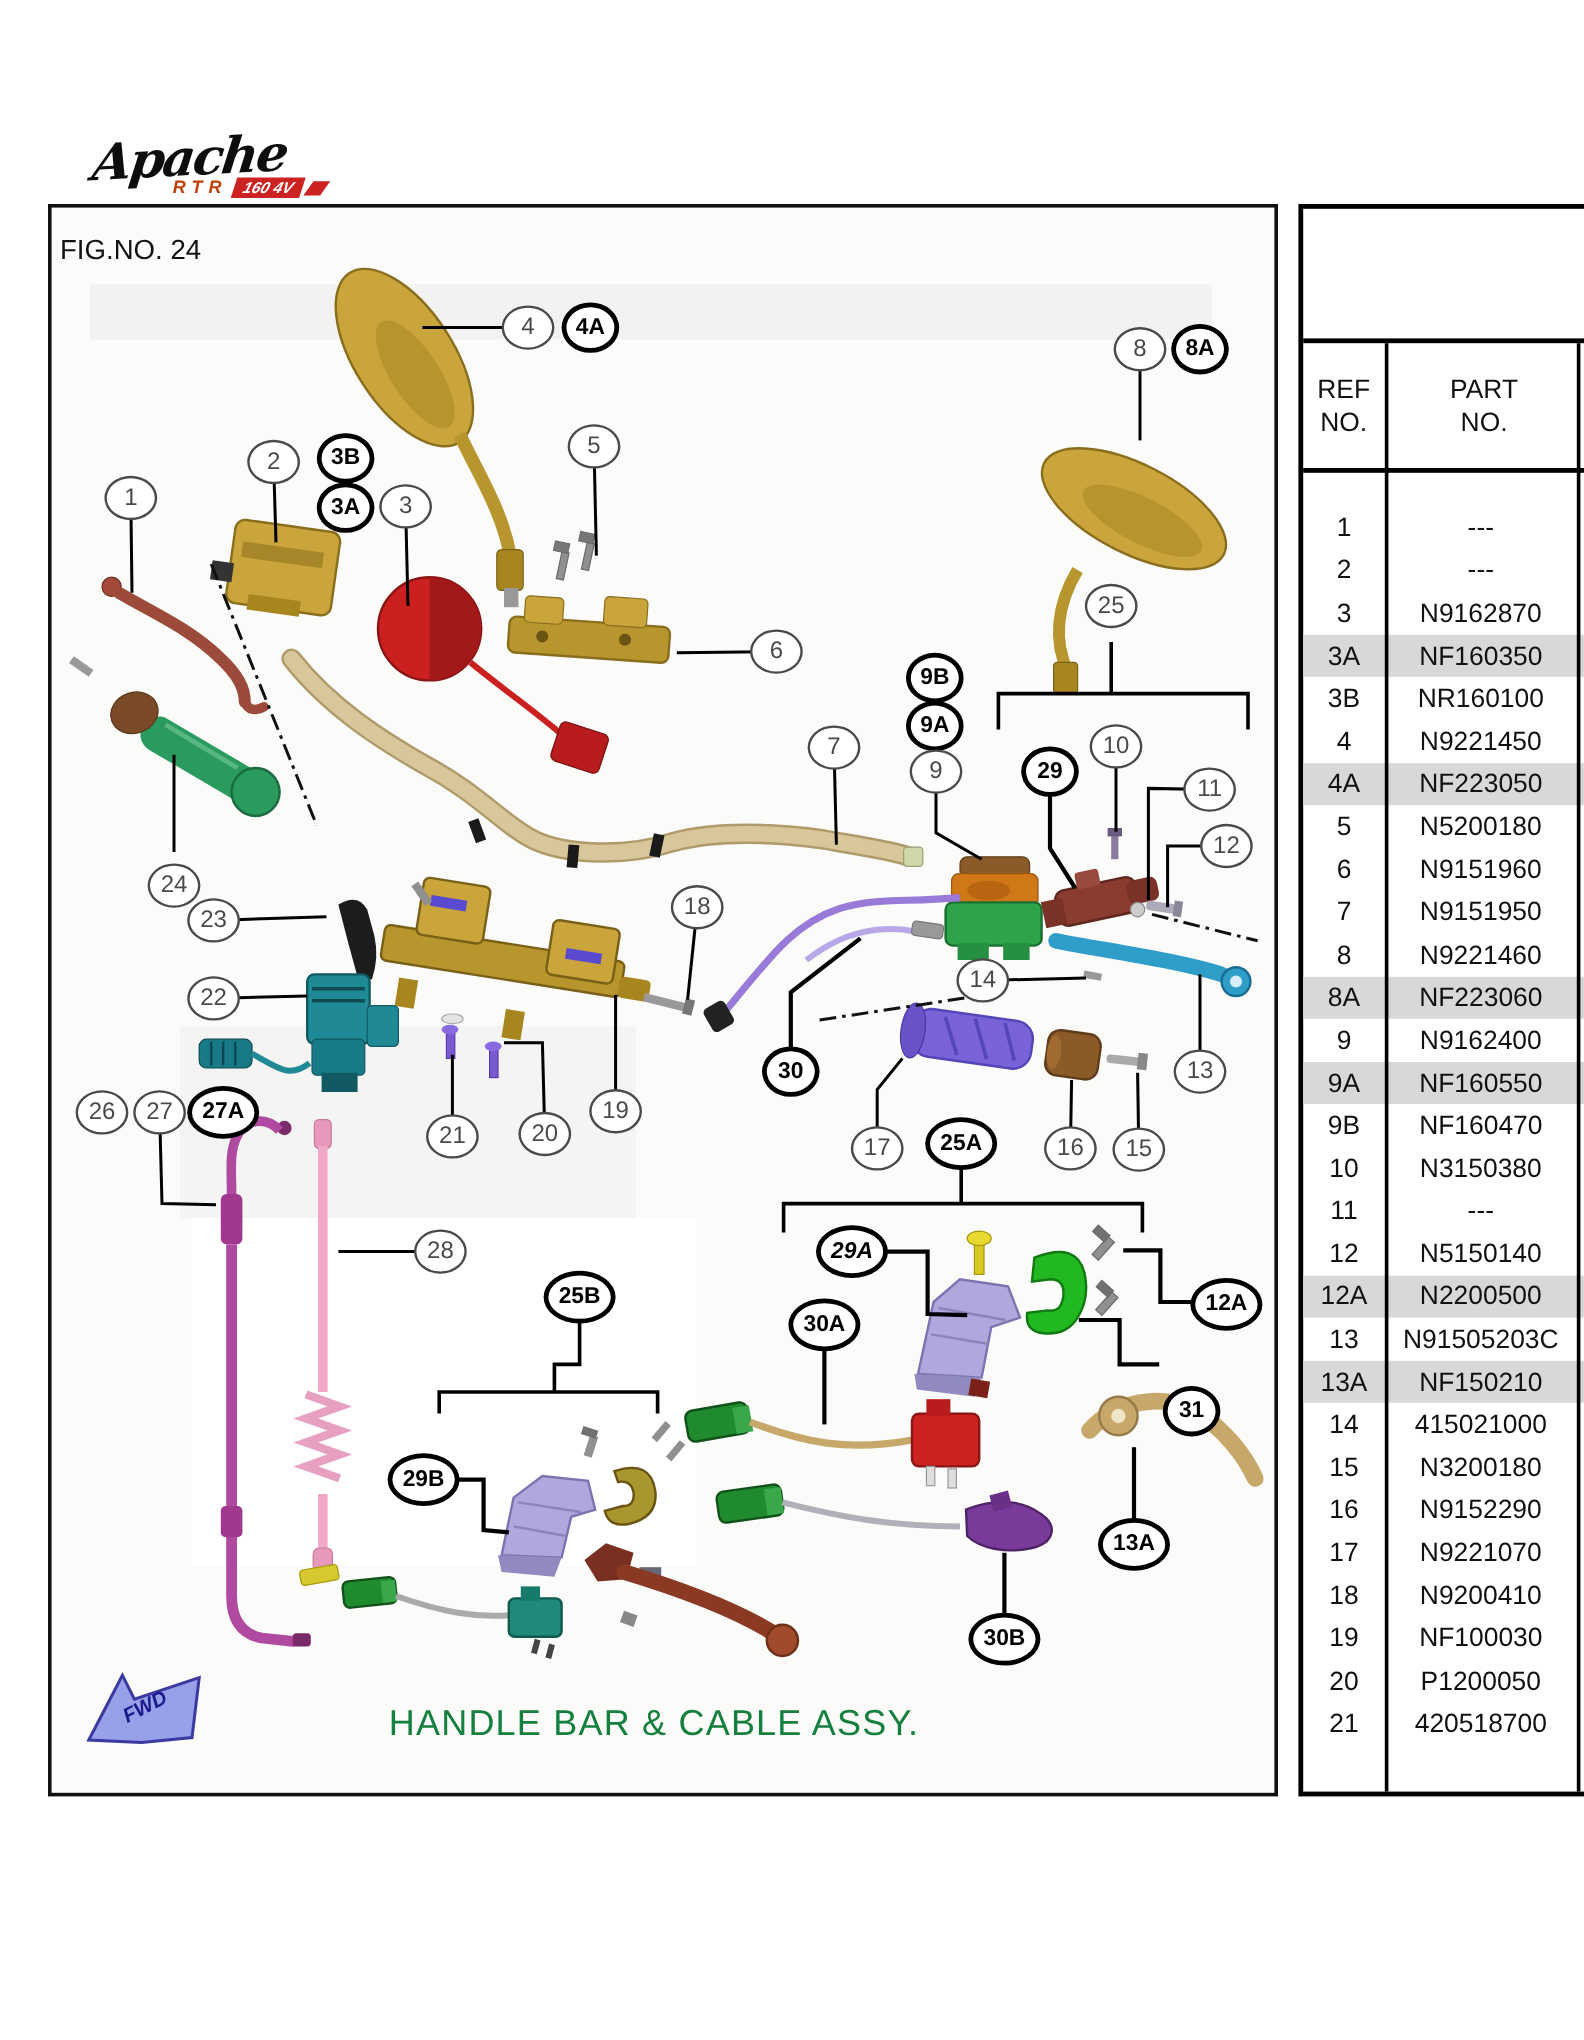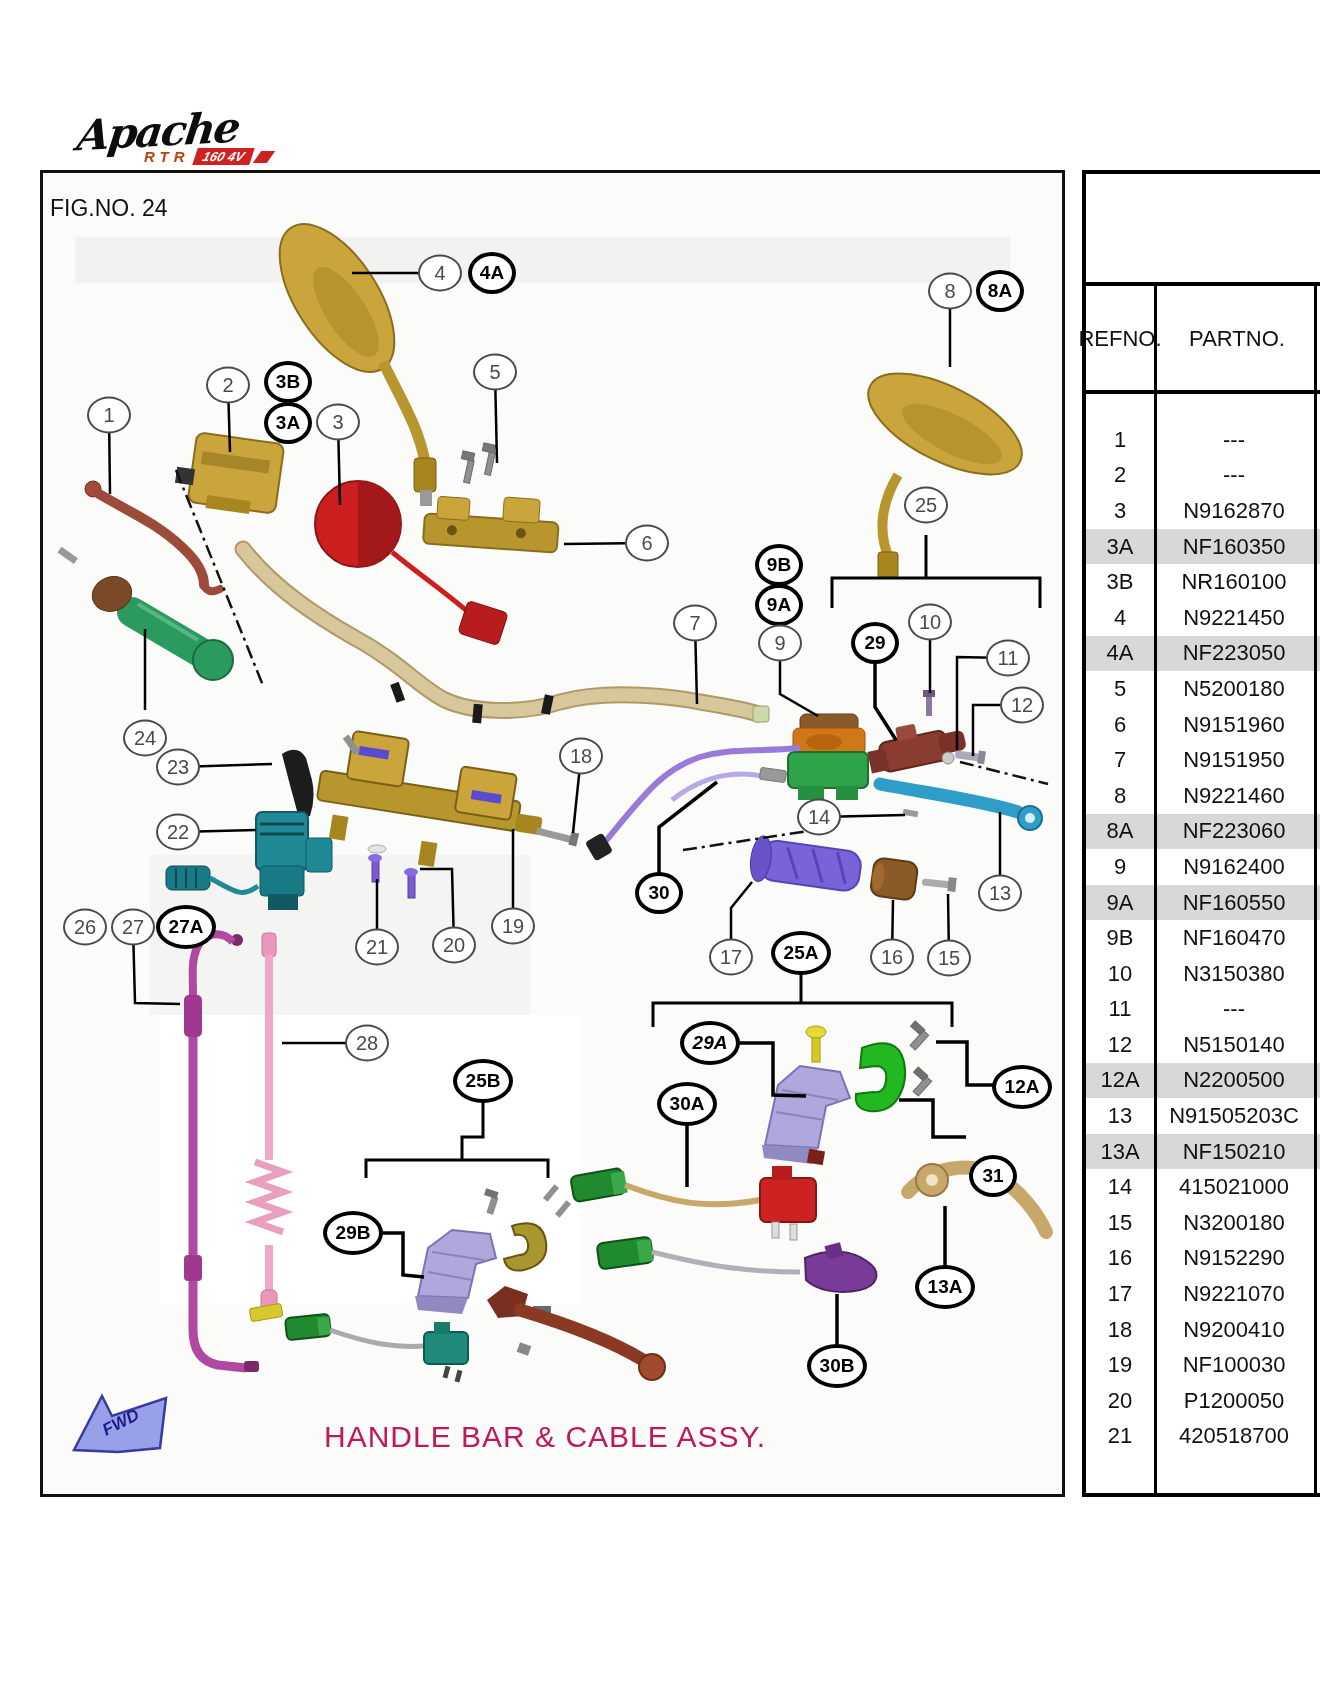--- a/index.html
+++ b/index.html
@@ -17,38 +17,38 @@
     color:#0d0d0d;transform:skewX(-10deg) rotate(-3deg);display:inline-block;letter-spacing:-2px;line-height:40px;}
   .logo .sub{display:flex;align-items:center;gap:5px;margin-left:66px;margin-top:-4px;}
   .logo .rtr{color:#c2410c;font-weight:bold;font-style:italic;font-size:15px;letter-spacing:5px;}
   .logo .badge{background:#cc2222;color:#fff;font-style:italic;font-weight:bold;font-size:13px;
     padding:1px 8px;transform:skewX(-18deg);display:inline-block;white-space:nowrap;}
   .logo .swoosh{width:14px;height:12px;background:#cc2222;transform:skewX(-35deg);display:inline-block;}
 
   .fig-label{position:absolute;left:50px;top:195px;font-size:23px;color:#111;z-index:5;}
 
   .drawing-title{position:absolute;left:275px;top:1420px;width:540px;text-align:center;
-    font-size:30px;color:#be185d;letter-spacing:1px;white-space:nowrap;}
+    font-size:30px;color:#15803d;letter-spacing:1px;white-space:nowrap;}
 
   
   #callout-layer{position:absolute;left:0;top:0;width:1320px;height:1700px;pointer-events:none;}
   .callout{position:absolute;transform:translate(-50%,-50%);background:#fff;
     border:2px solid #4a4a4a;border-radius:50%;display:flex;align-items:center;justify-content:center;
     font-size:20px;color:#4a4a4a;width:44px;height:37px;box-sizing:border-box;pointer-events:auto;}
   .callout.wide{width:54px;}
   .callout.bold{border:4px solid #000;color:#000;font-weight:bold;font-size:19px;width:48px;height:42px;}
   .callout.bold.wide{width:60px;height:44px;}
 
   
   .parts-table{position:absolute;left:1082px;top:170px;width:242px;height:1327px;
     border:4px solid #000;box-sizing:border-box;background:#fff;}
   .t-topcell{position:absolute;left:0;top:0;right:0;height:108px;border-bottom:4px solid #000;}
   .t-head{position:absolute;left:0;top:112px;right:0;height:104px;border-bottom:4px solid #000;
     display:flex;}
-  .t-head .hc{display:flex;flex-direction:row;align-items:center;justify-content:center;
+  .t-head .hc{display:flex;flex-direction:column;align-items:center;justify-content:center;
     font-size:22px;color:#111;line-height:27px;}
   .t-head .hc.ref{width:68px;}
   .t-head .hc.part{width:168px;}
   .t-vline{position:absolute;top:112px;bottom:0;width:2.5px;background:#000;z-index:3;}
   .t-body{position:absolute;left:0;top:220px;right:0;bottom:0;padding-top:28px;overflow:hidden;}
   .t-row{display:flex;height:35.6px;align-items:center;font-size:22px;color:#111;}
   .t-row.shaded{background:#d8d8d8;}
   .t-row .c-ref{width:68px;text-align:center;}
   .t-row .c-part{width:160px;text-align:center;}
 

